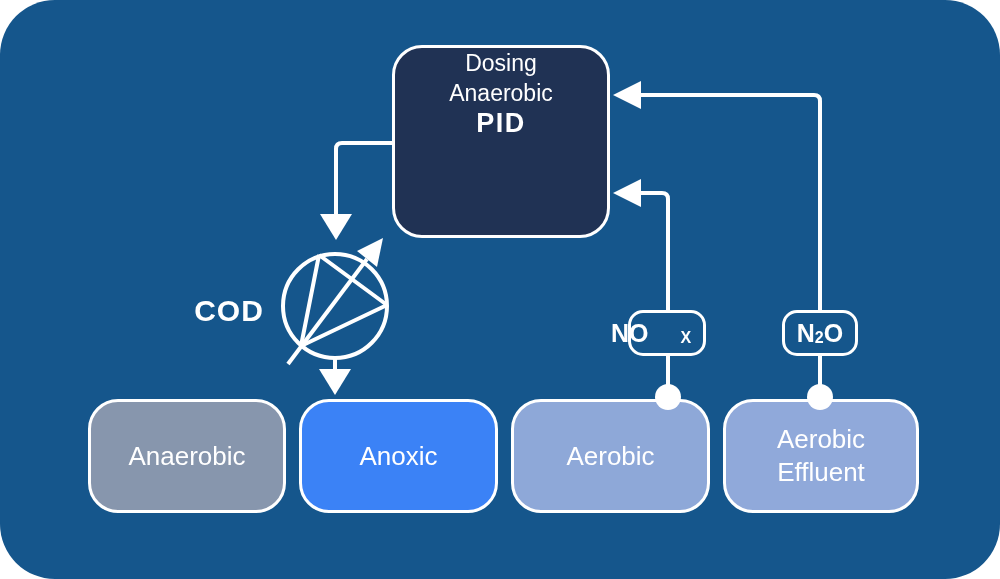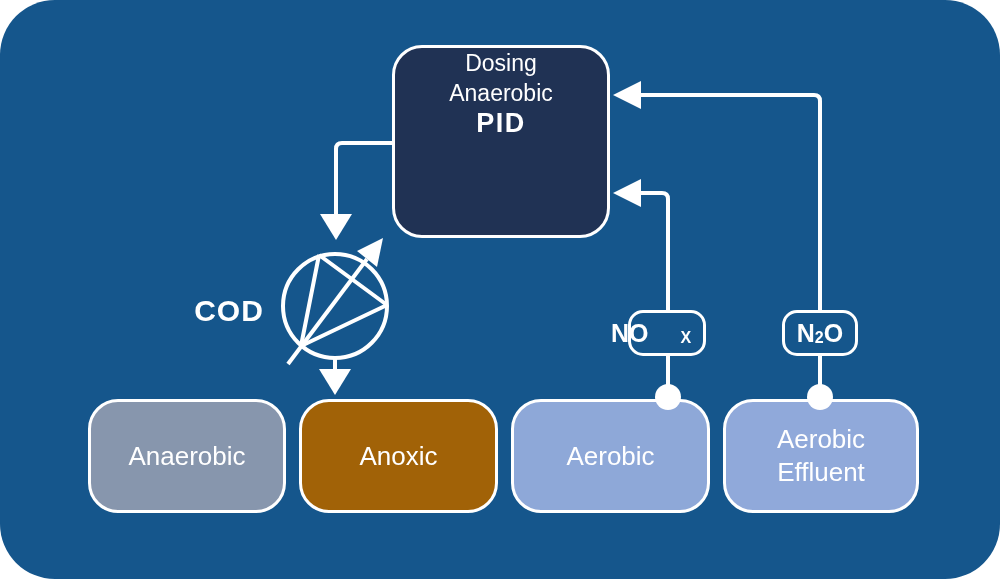--- a/index.html
+++ b/index.html
@@ -71,21 +71,21 @@
   </div>
   <div class="chip chip-n2o">
     <span>N</span>
       <span class="sub">2</span>
       <span>O</span>
   </div>
 
   <div class="tank tank-1" style="background-color: rgb(135, 150, 173);">
     <span>Anaerobic</span>
   </div>
-  <div class="tank tank-2" style="background-color: #a16207;">
+  <div class="tank tank-2" style="background-color: #3b82f6;">
     <span>Anoxic</span>
   </div>
   <div class="tank tank-3" style="background-color: rgb(142, 168, 216);">
     <span>Aerobic</span>
   </div>
   <div class="tank tank-4" style="background-color: rgb(144, 169, 218);">
     <span>Aerobic
 Effluent</span>
   </div>
 

